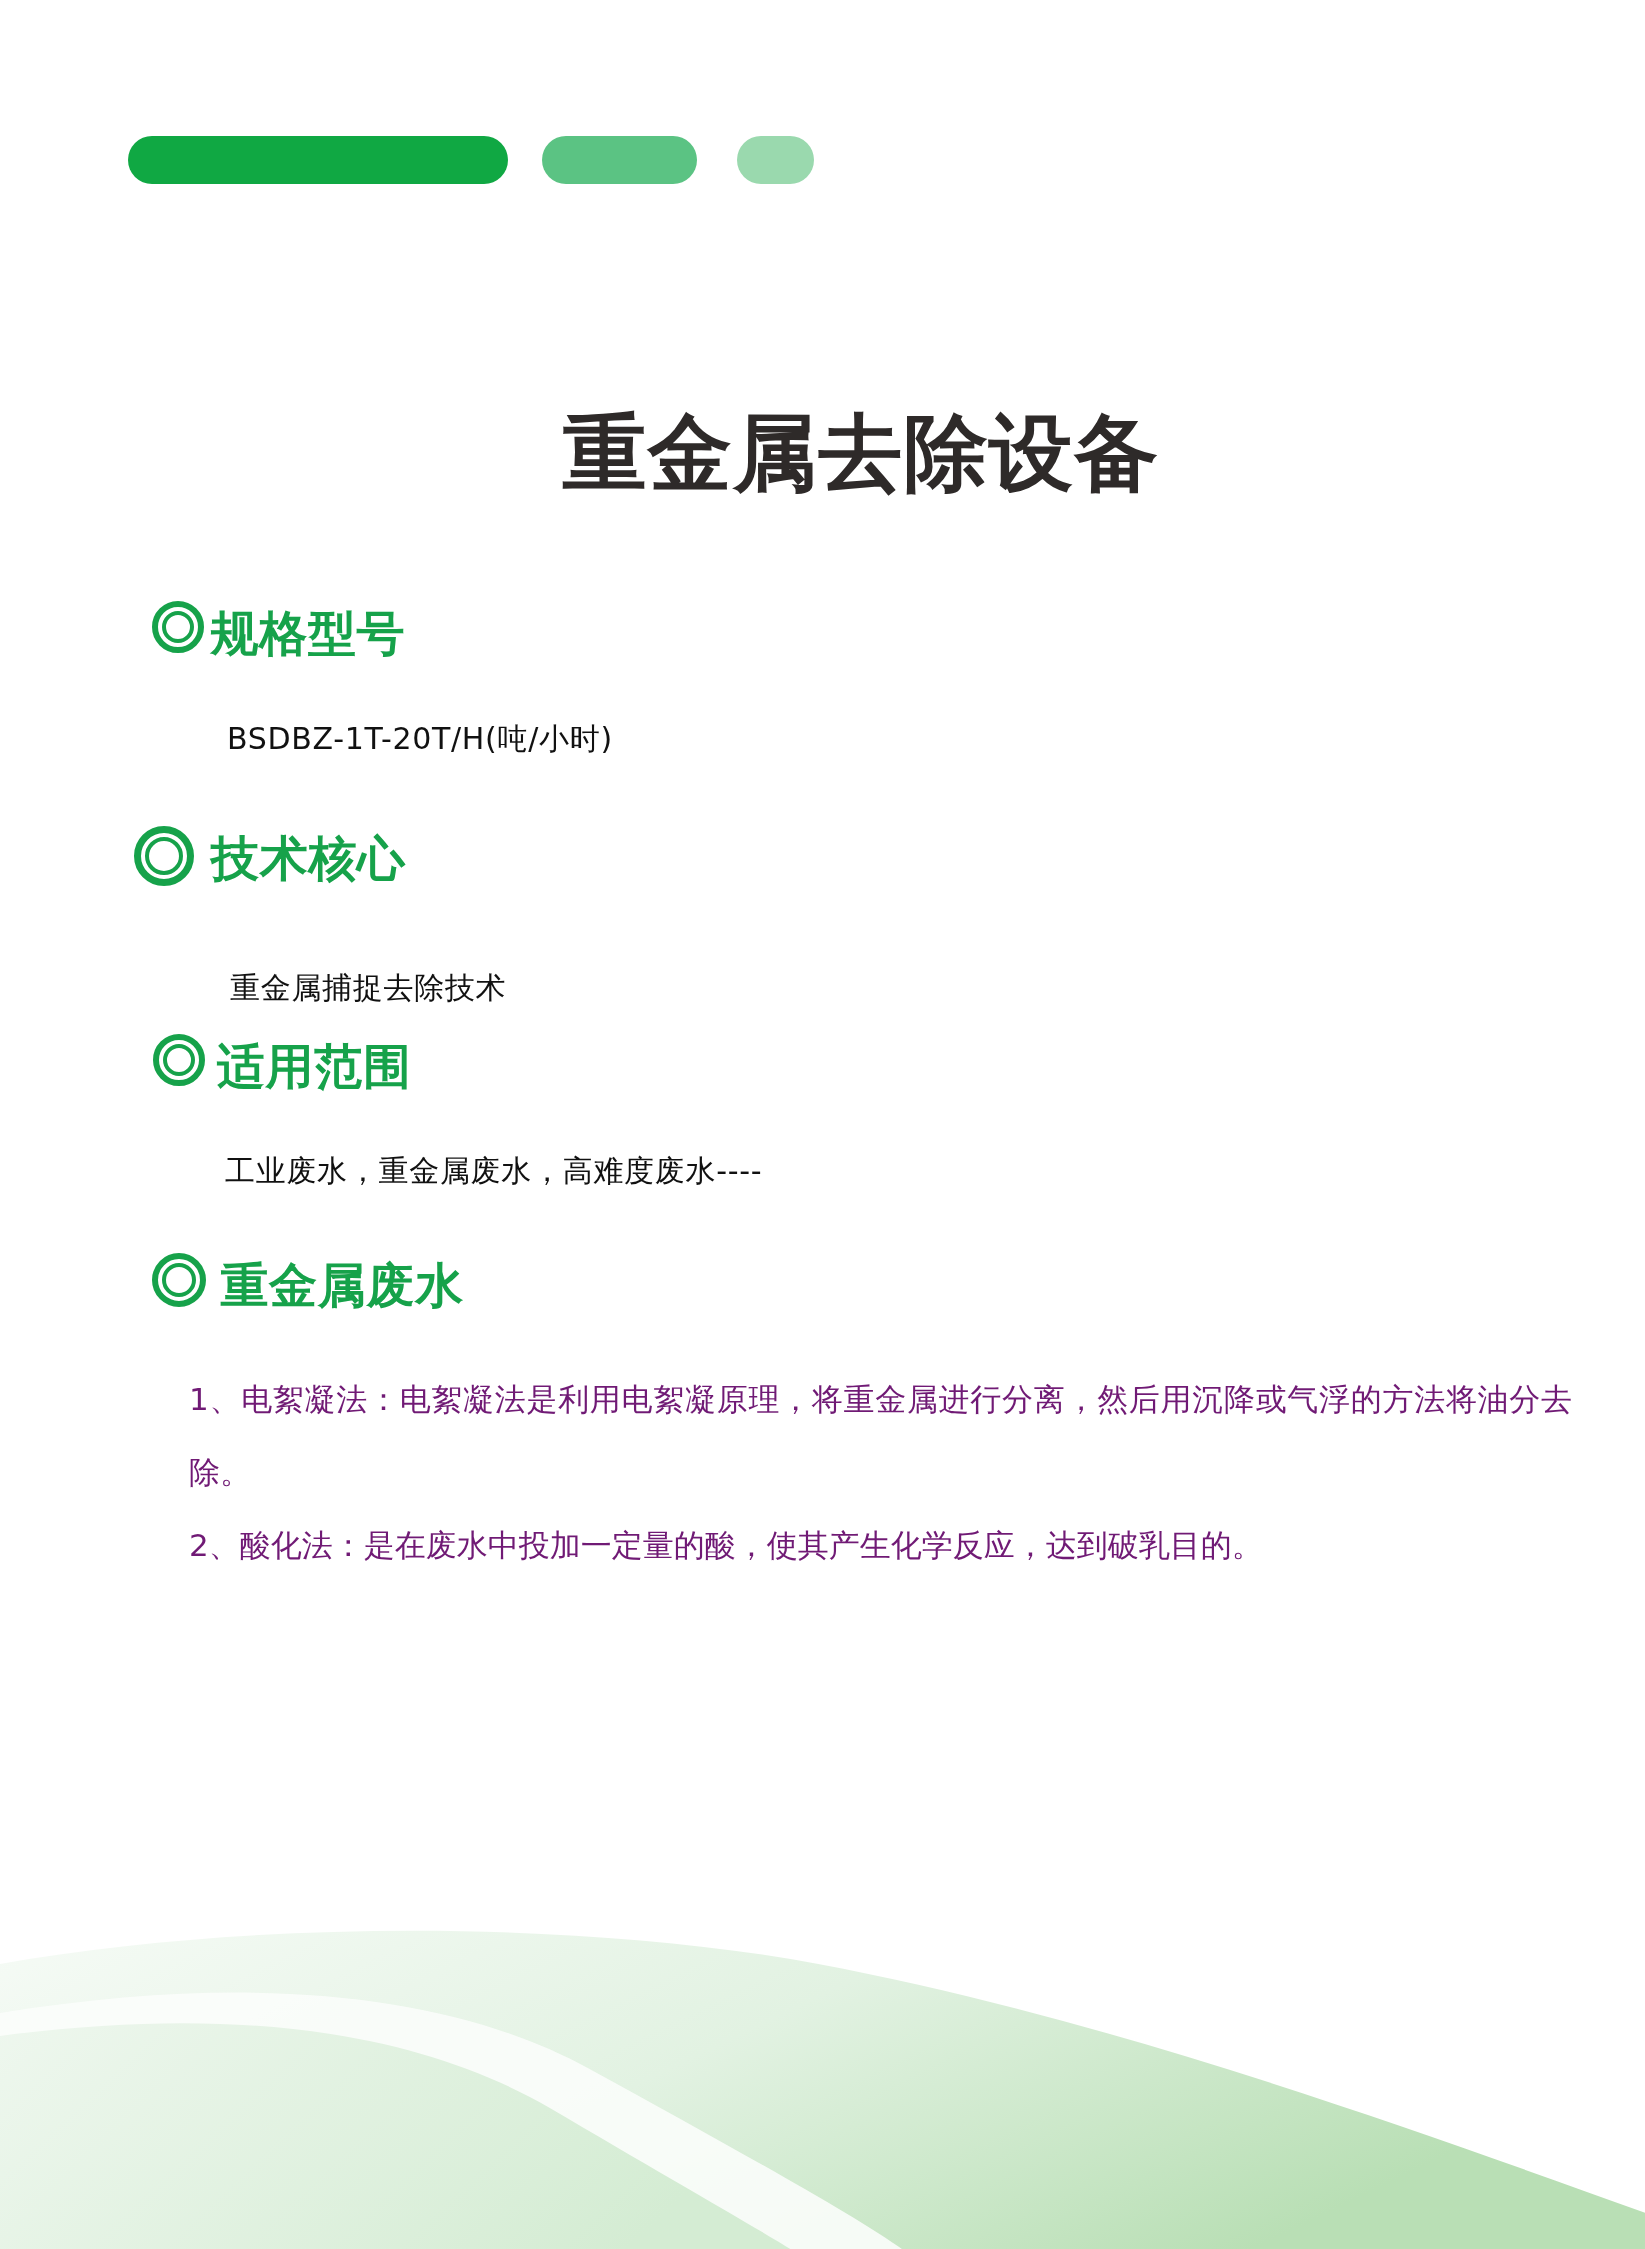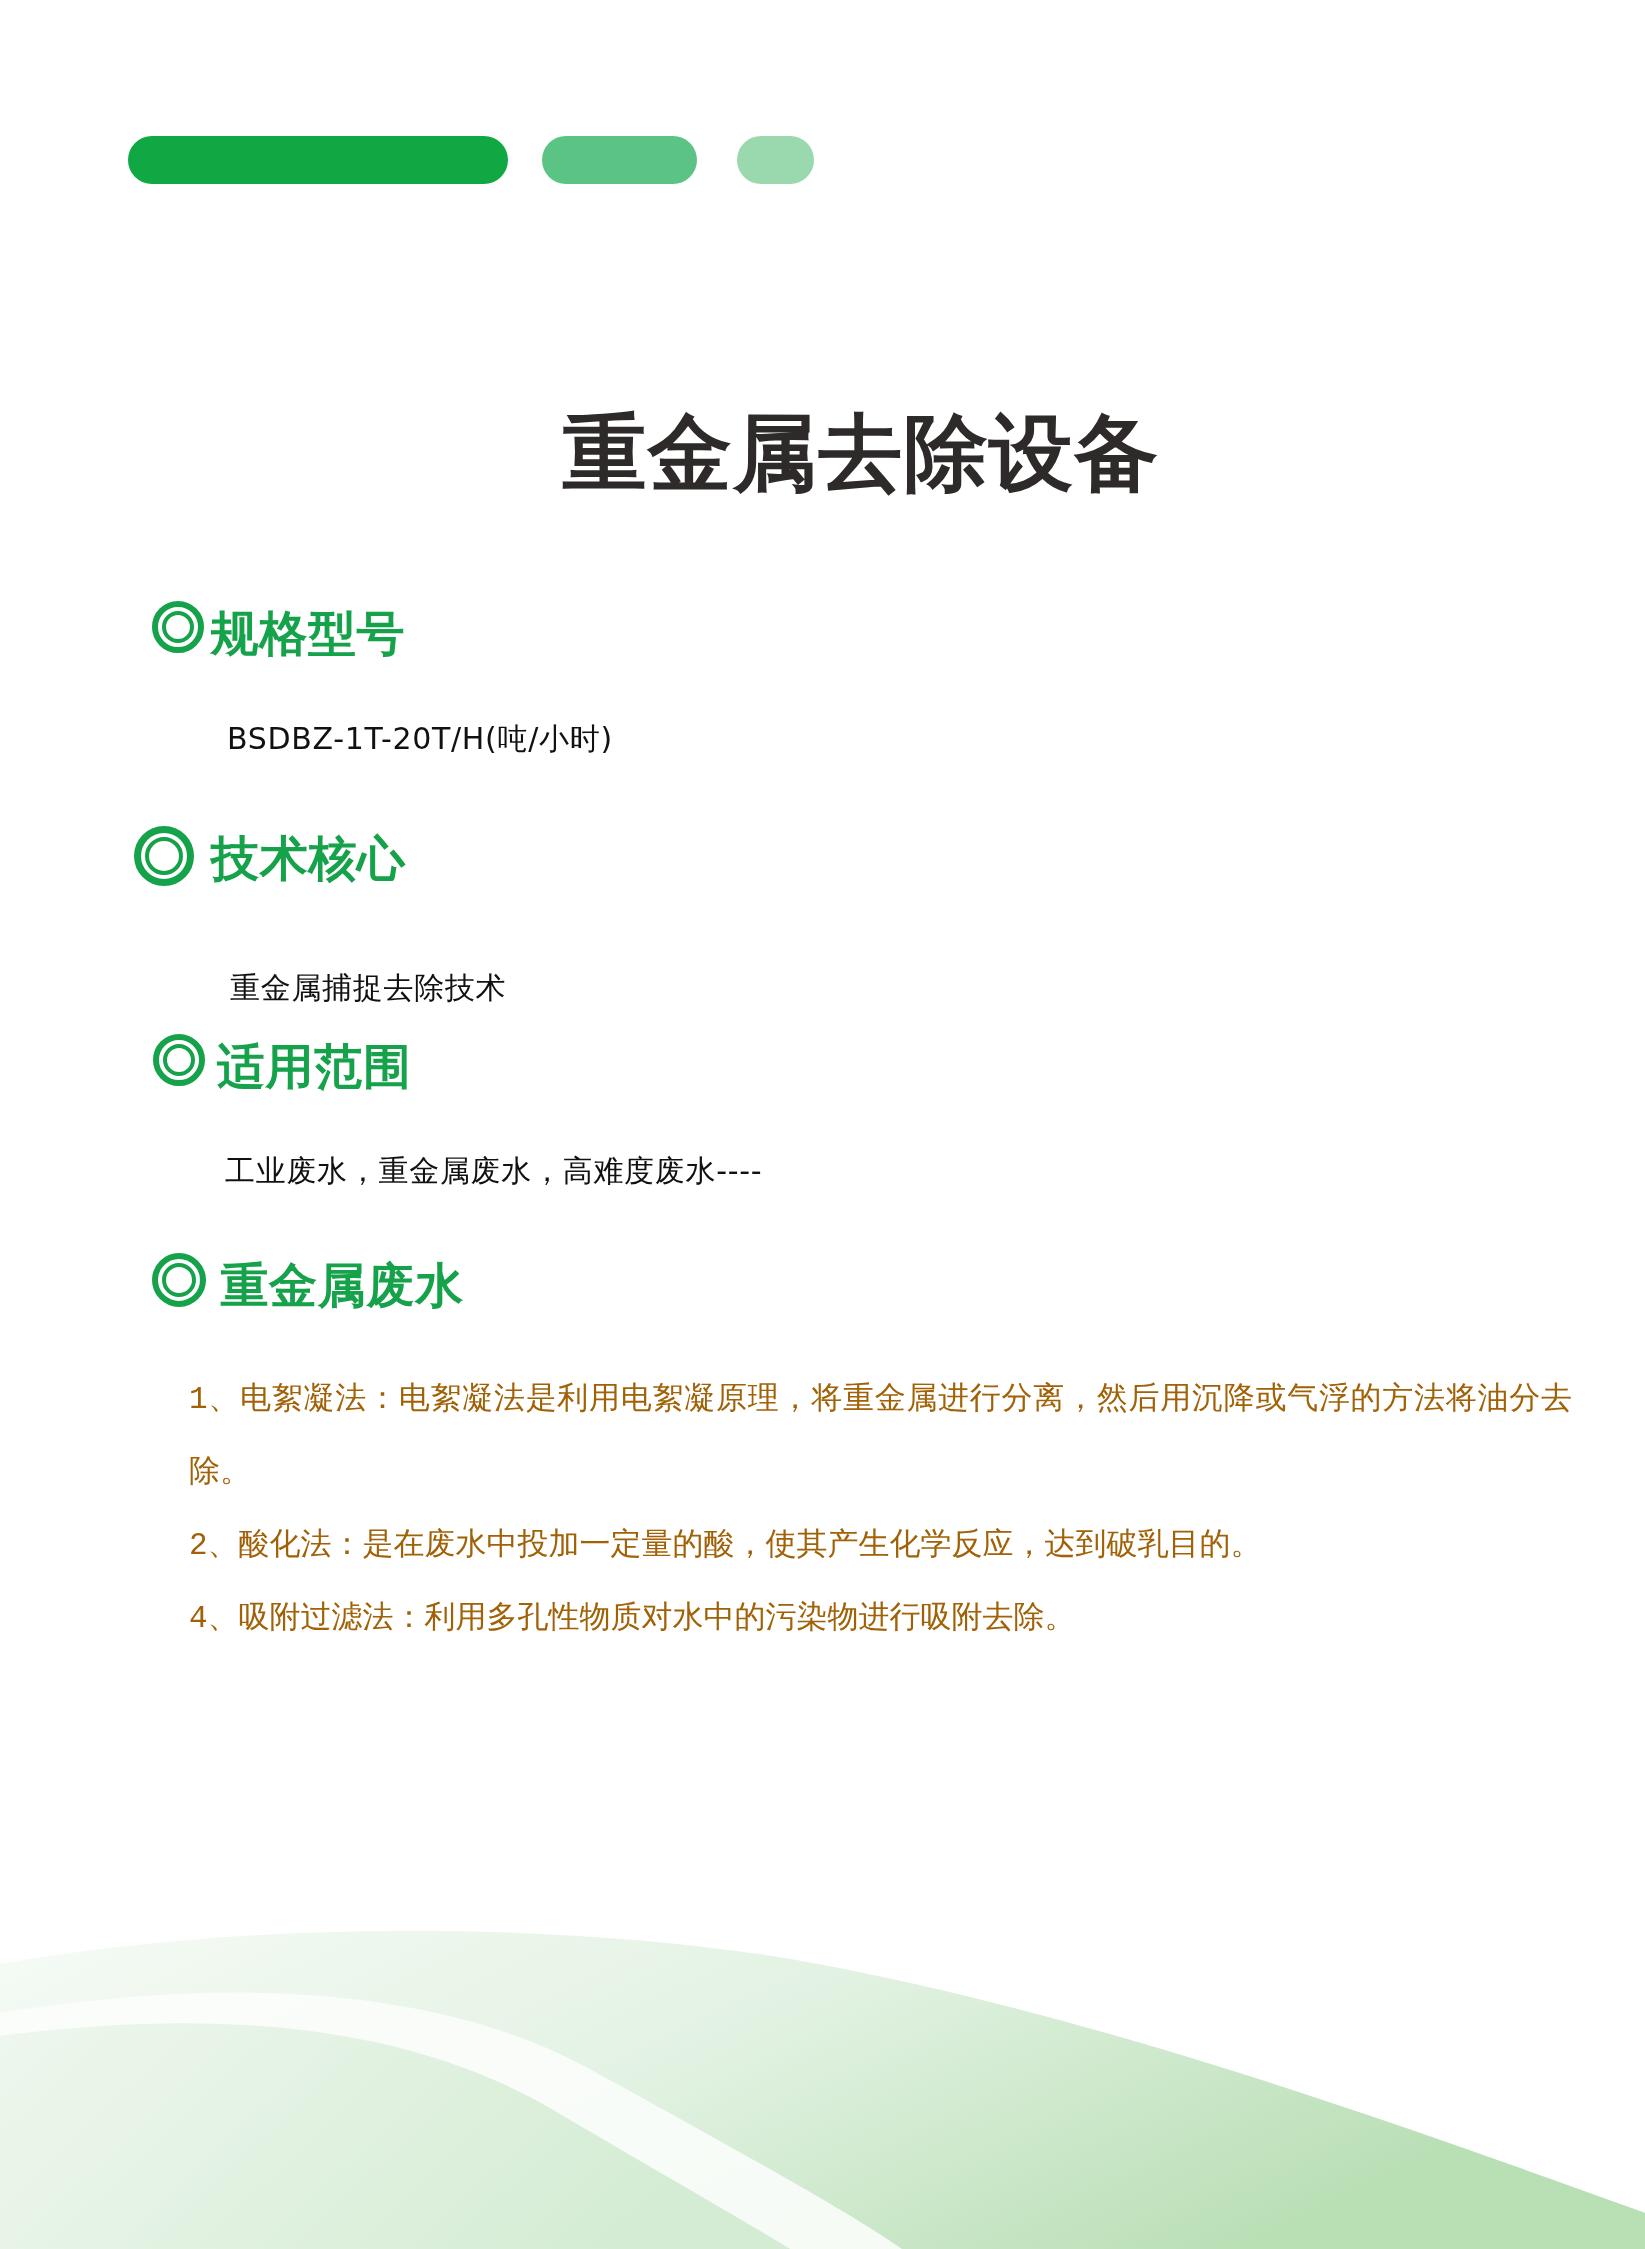--- a/index.html
+++ b/index.html
@@ -37,21 +37,21 @@
     letter-spacing: 0.7px;
   }
 
   .body-text {
     position: absolute; font-size: 30px; line-height: 39px; color: #111111; z-index: 2;
     white-space: nowrap; letter-spacing: 0.7px; margin-left: 27px;
   }
 
   .features {
     position: absolute; left: 189px; top: 1363px; width: 1383px; z-index: 2;
-    font-size: 31px; line-height: 73px; color: #a16207; font-family: Liberation Mono, monospace;
+    font-size: 31px; line-height: 73px; color: #701a75;
   }
   .feature-item { margin: 0; padding: 0; text-align: justify; }
 </style>
 </head>
 <body>
 
 <svg class="bg-wave" viewBox="0 0 2513 3437" preserveAspectRatio="none">
   <defs>
     <linearGradient id="waveGrad" x1="0" y1="0" x2="1" y2="0.4">
       <stop offset="0" stop-color="#f6fbf6"></stop>
@@ -94,15 +94,14 @@
 <div class="body-text" style="left:198px; top:1151px;text-align:right;">工业废水，重金属废水，高难度废水----</div>
 
 <div class="section-heading" style="left:152px; top:1253px;">
   <span class="circle-icon" style="width:54px;height:54px;margin-right:14.4px;"></span>
   <span class="heading-text">重金属废水</span>
 </div>
 
 <div class="features">
   <p class="feature-item">1、电絮凝法：电絮凝法是利用电絮凝原理，将重金属进行分离，然后用沉降或气浮的方法将油分去除。</p>
   <p class="feature-item">2、酸化法：是在废水中投加一定量的酸，使其产生化学反应，达到破乳目的。</p>
-  <p class="feature-item">4、吸附过滤法：利用多孔性物质对水中的污染物进行吸附去除。</p>
 </div>
 
 
 </body></html>

